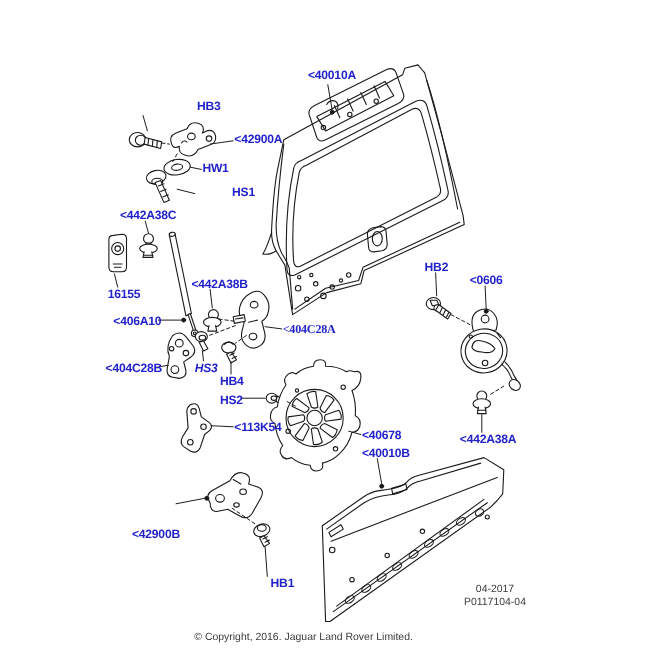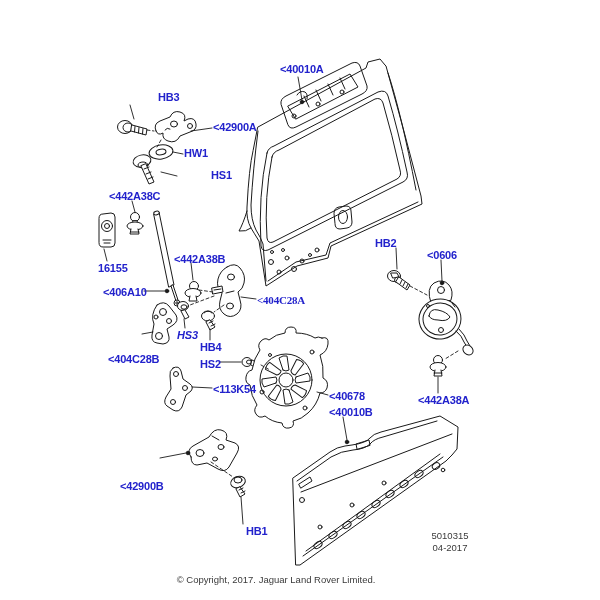--- a/index.html
+++ b/index.html
@@ -302,43 +302,43 @@
       <path d="M224,305 L214,312"></path>
       <path d="M199,290 L213,292"></path>
       <path d="M261,365 L270,370"></path>
       <path d="M211,462 L233,477"></path>
       <path d="M410,286 L427,295"></path>
       <path d="M458,351 L445,359"></path>
     </g>
   </g>
 </svg>
 
-<span class="part-label" style="left: 114px; top: 91px; color: rgb(34, 34, 204); padding-left: 44px;">HB3</span>
+<span class="part-label" style="left: 135px; top: 91px; color: rgb(34, 34, 204); padding-left: 44px;">HB3</span>
 <span class="part-label link" style="left: 280px; top: 63px; color: rgb(34, 34, 204);">&lt;40010A</span>
 <span class="part-label link" style="left: 213px; top: 121px; color: rgb(34, 34, 204); text-align: center;">&lt;42900A</span>
 <span class="part-label" style="left: 184px; top: 147px; color: rgb(34, 34, 204);">HW1</span>
 <span class="part-label" style="left: 178px; top: 169px; color: rgb(34, 34, 204); padding-left: 33px;">HS1</span>
 <span class="part-label link" style="left: 109px; top: 190px; color: rgb(34, 34, 204);">&lt;442A38C</span>
 <span class="part-label" style="left: 98px; top: 262px; color: rgb(34, 34, 204);">16155</span>
 <span class="part-label link" style="left: 174px; top: 253px; color: rgb(34, 34, 204);">&lt;442A38B</span>
 <span class="part-label link" style="left: 103px; top: 286px; color: rgb(34, 34, 204);">&lt;406A10</span>
 <span class="part-label link" style="left: 257px; top: 294px; color: rgb(34, 34, 204); font-family: Liberation Serif, serif;">&lt;404C28A</span>
-<span class="part-label link" style="left: 108px; top: 329px; color: rgb(34, 34, 204); margin-top: 24px;">&lt;404C28B</span>
+<span class="part-label link" style="left: 96px; top: 329px; color: rgb(34, 34, 204);">&lt;404C28B</span>
 <span class="part-label" style="left: 177px; top: 329px; color: rgb(34, 34, 204); font-style: italic;">HS3</span>
 <span class="part-label" style="left: 200px; top: 341px; color: rgb(34, 34, 204); text-align: right;">HB4</span>
 <span class="part-label" style="left: 200px; top: 358px; color: rgb(34, 34, 204);">HS2</span>
 <span class="part-label link" style="left: 213px; top: 383px; color: rgb(34, 34, 204);">&lt;113K54</span>
 <span class="part-label link" style="left: 329px; top: 390px; color: rgb(34, 34, 204);">&lt;40678</span>
 <span class="part-label link" style="left: 329px; top: 406px; color: rgb(34, 34, 204);">&lt;40010B</span>
 <span class="part-label link" style="left: 120px; top: 453px; color: rgb(34, 34, 204); margin-top: 27px;">&lt;42900B</span>
 <span class="part-label" style="left: 235px; top: 525px; color: rgb(34, 34, 204); padding-left: 11px;">HB1</span>
-<span class="part-label" style="left: 375px; top: 237px; color: rgb(34, 34, 204);">HB2</span>
+<span class="part-label" style="left: 386px; top: 237px; color: rgb(34, 34, 204);">HB2</span>
 <span class="part-label link" style="left: 427px; top: 249px; color: rgb(34, 34, 204);">&lt;0606</span>
 <span class="part-label link" style="left: 418px; top: 394px; color: rgb(34, 34, 204);">&lt;442A38A</span>
 
 <div id="stamp">
-  <div>5010315</div>
   <div>04-2017</div>
+  <div>P0117104-04</div>
 </div>
 
-<div id="copyright">© Copyright, 2017. Jaguar Land Rover Limited.</div>
+<div id="copyright">© Copyright, 2016. Jaguar Land Rover Limited.</div>
 
 </div>
 
 </body></html>

